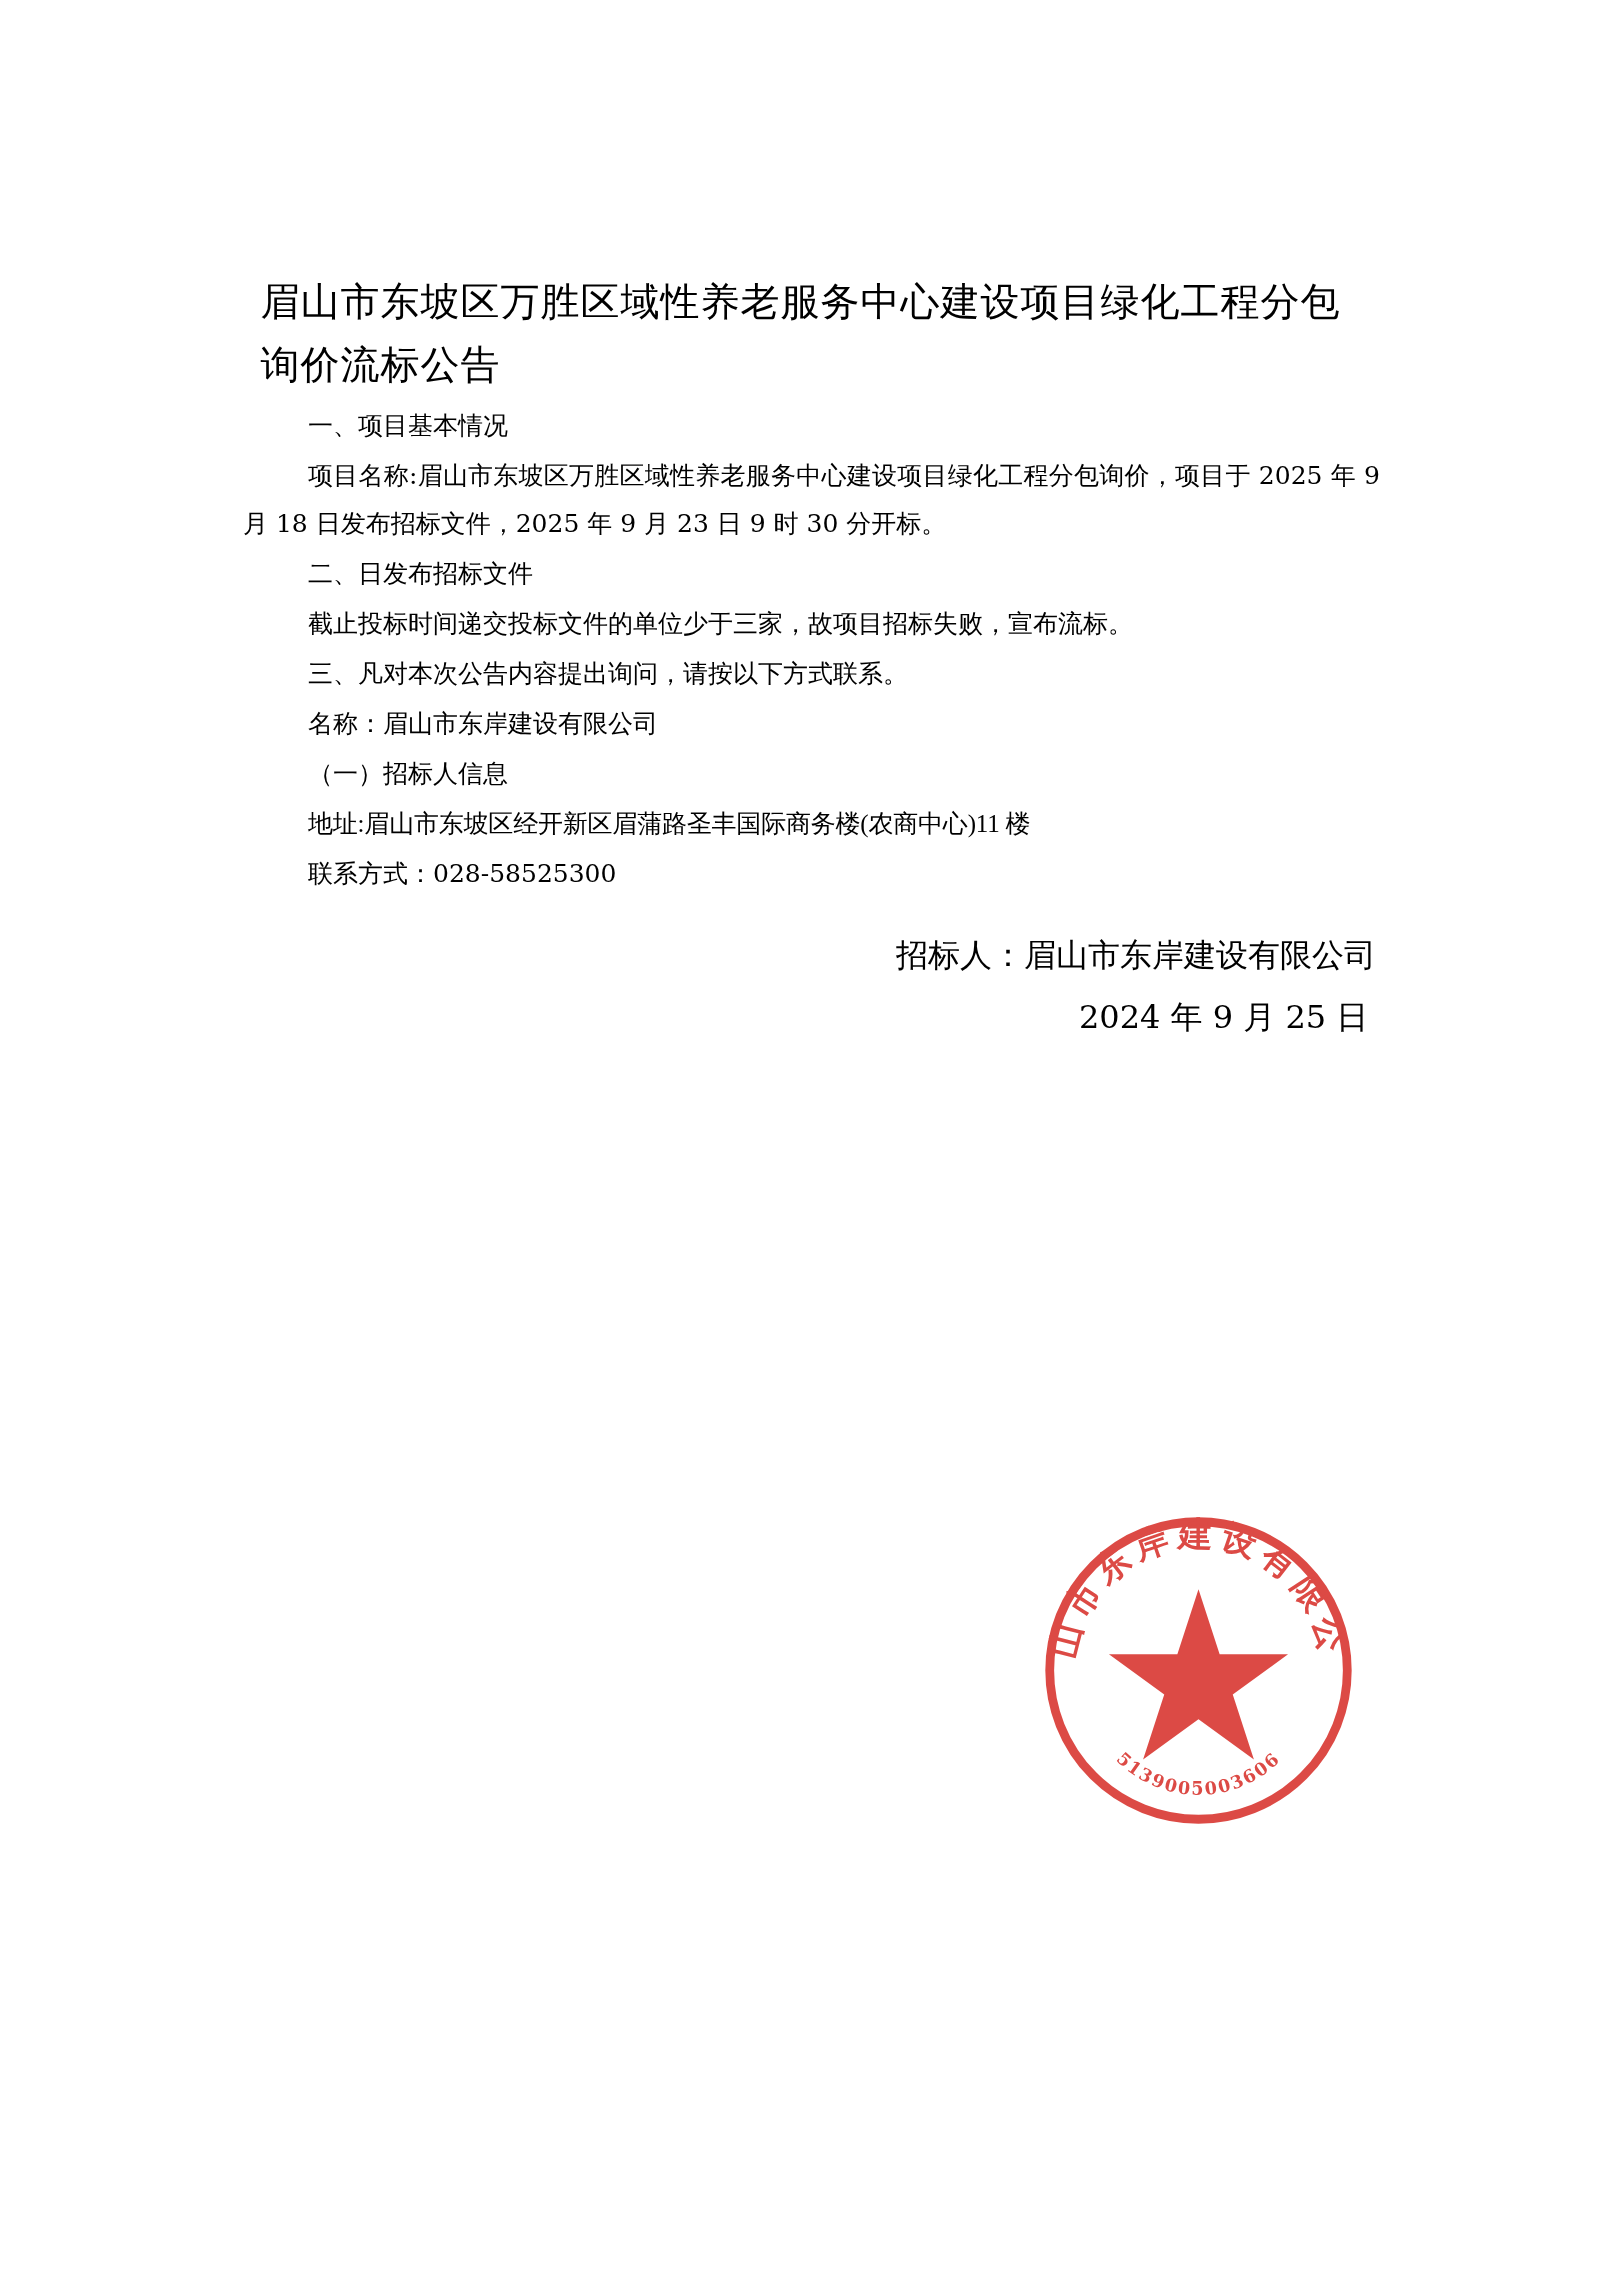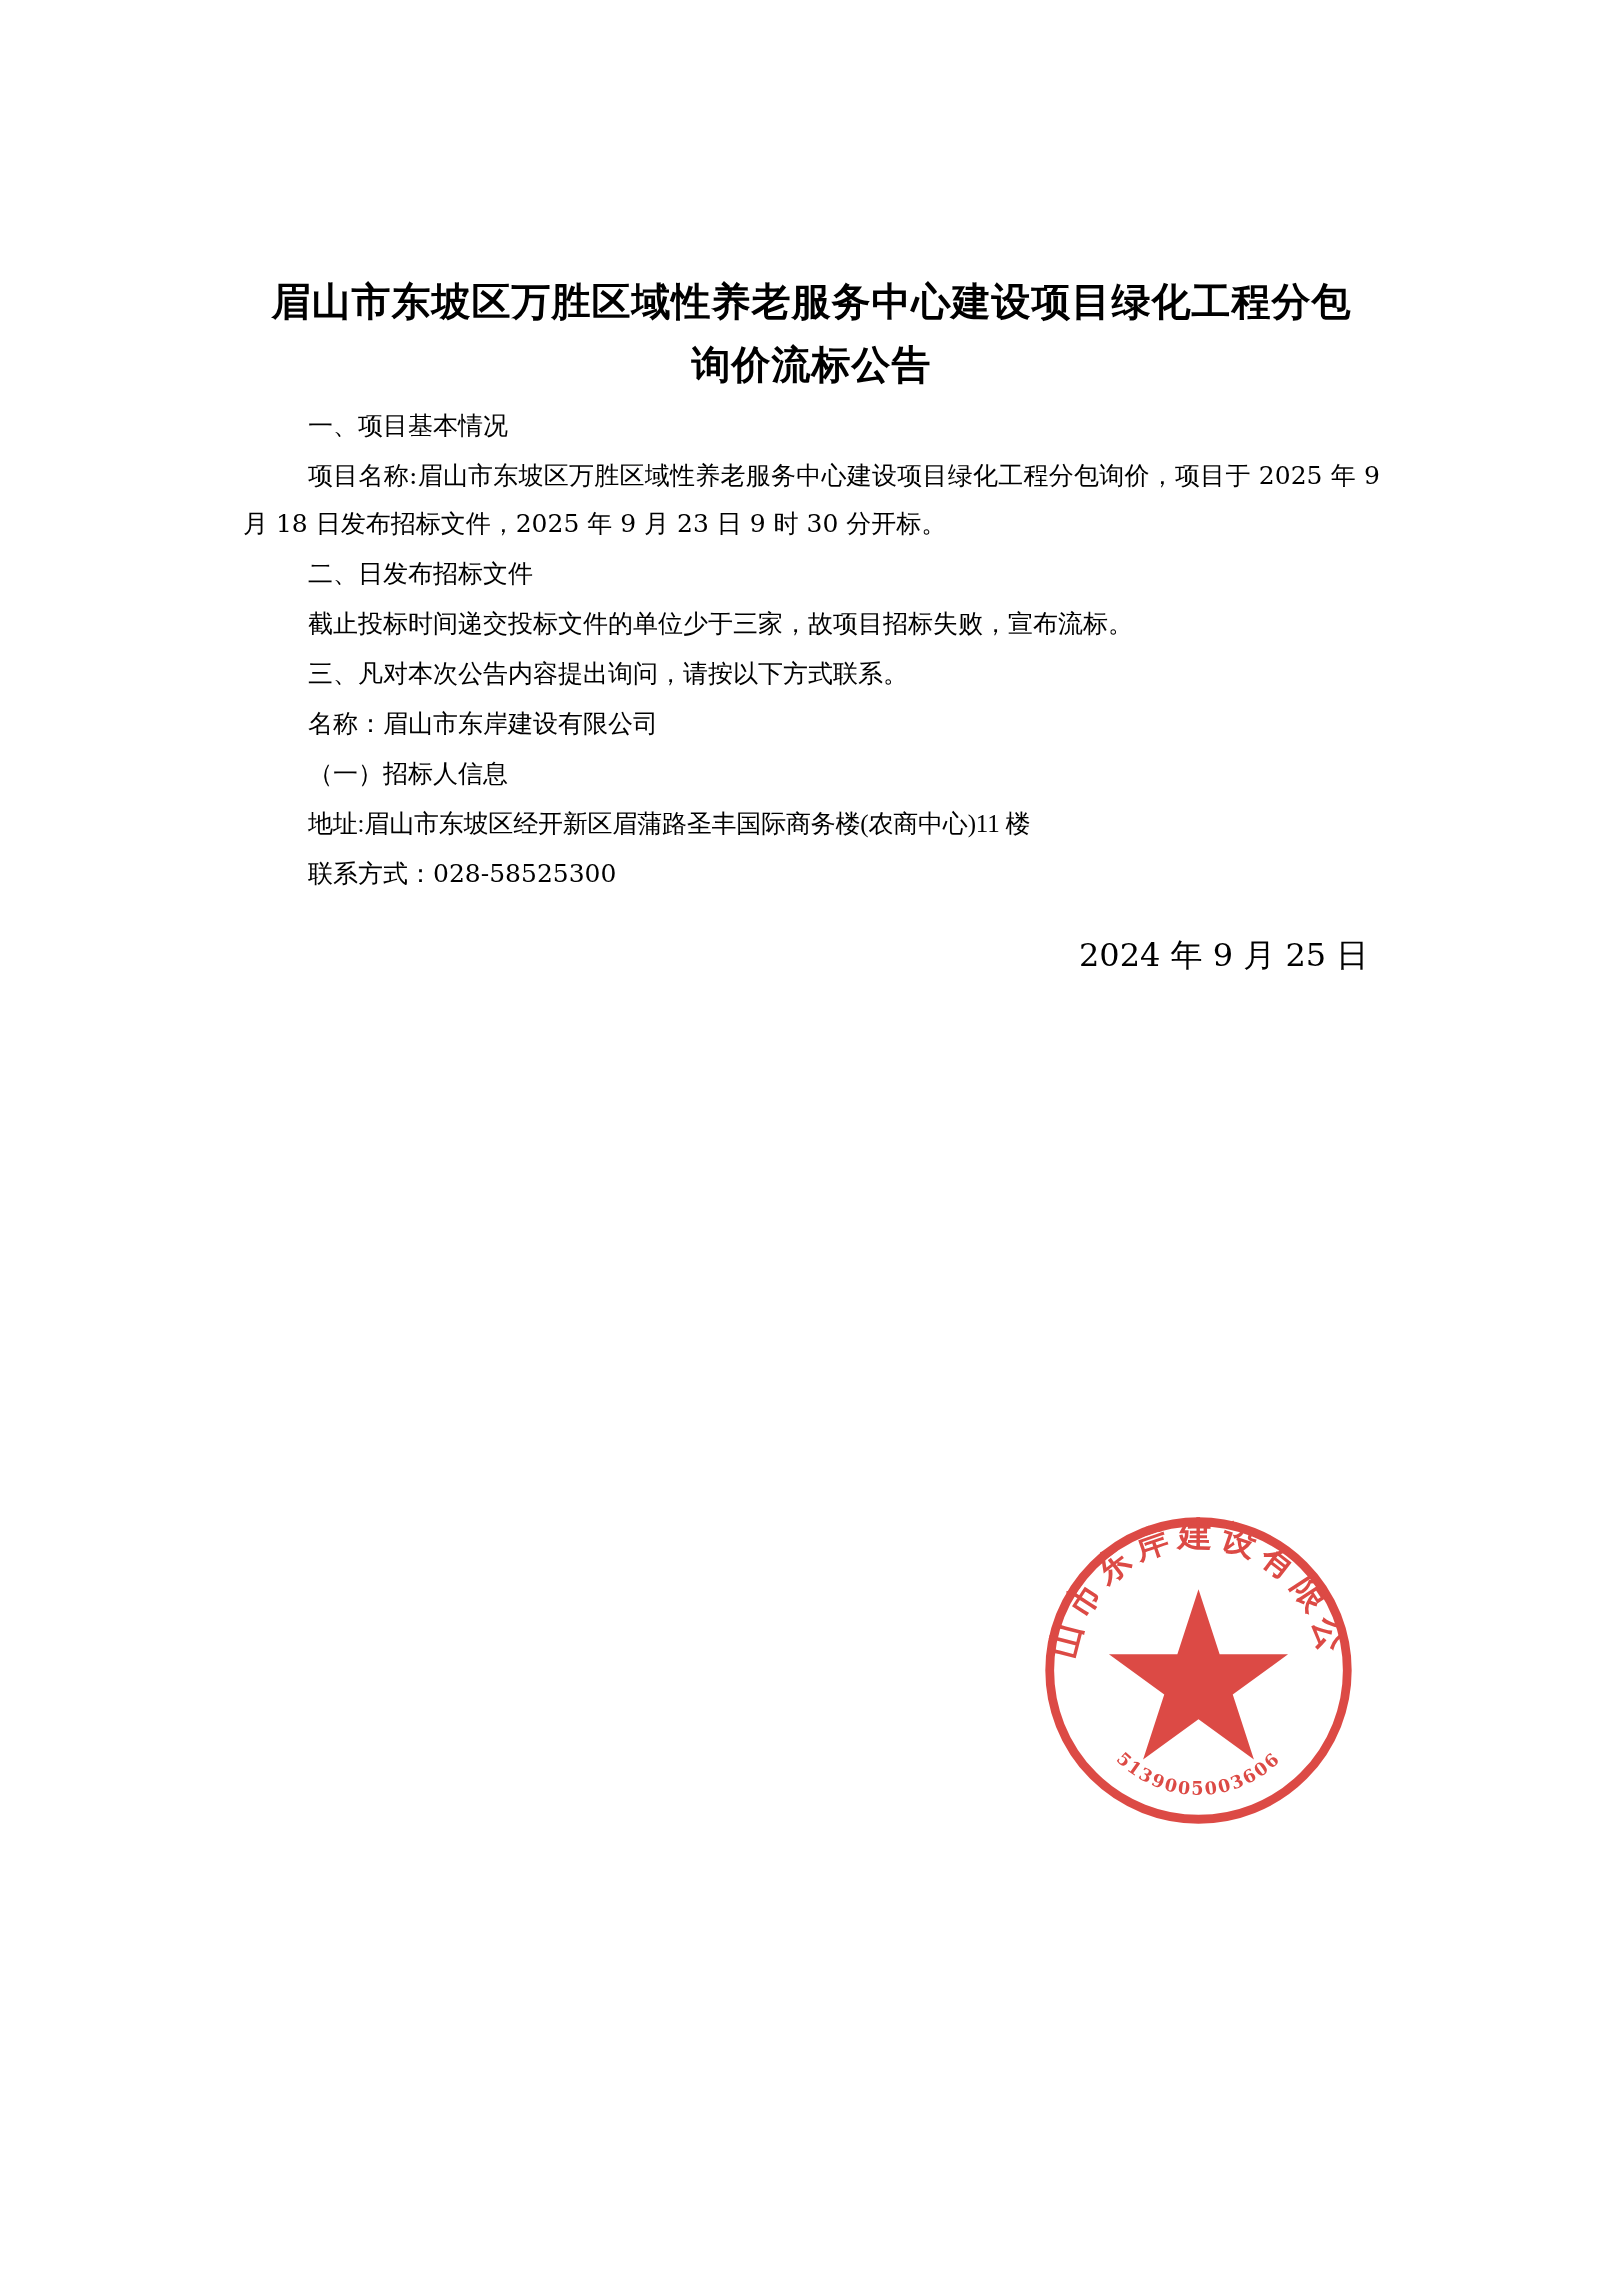--- a/index.html
+++ b/index.html
@@ -24,24 +24,24 @@
     background: #fff;
   }
   .content {
     position: absolute;
     left: 243px;
     top: 270px;
     width: 1137px;
   }
   .doc-title {
     font-family: "DejaVu Sans", "Liberation Sans", sans-serif;
-    font-weight: bold;
+    font-weight: normal;
     font-size: 39px;
     line-height: 1.62;
-    text-align: center;
+    text-align: left;
     letter-spacing: 1px;
     margin: 0 0 5.9px 0;
     padding: 0 17.6px;
   }
   .para {
     font-size: 25px;
     line-height: 1.92;
     text-align: justify;
     text-justify: inter-ideograph;
     margin: 0 0 2px 0;
@@ -104,20 +104,21 @@
 
     <p class="para">名称：眉山市东岸建设有限公司</p>
 
     <p class="para">（一）招标人信息</p>
 
     <p class="para tight">地址:眉山市东坡区经开新区眉蒲路圣丰国际商务楼(农商中心)11 楼</p>
 
     <p class="para">联系方式：028-58525300</p>
 
     <div class="sign-block">
+      <span class="sign-line">招标人：眉山市东岸建设有限公司</span>
       <span class="sign-line sign-date">2024 年 9 月 25 日</span>
     </div>
 
   </div>
 
   <div class="seal">
     <svg width="323" height="323" viewBox="0 0 330 330" xmlns="http://www.w3.org/2000/svg">
       <g opacity="0.88">
         <circle cx="165" cy="165" r="152" fill="none" stroke="#d8322c" stroke-width="9"></circle>
         <path d="M165 82 L186.6 148.5 L256.5 148.5 L200 189.6 L221.6 256 L165 214.9 L108.4 256 L130 189.6 L73.5 148.5 L143.4 148.5 Z" fill="#d8322c"></path>

